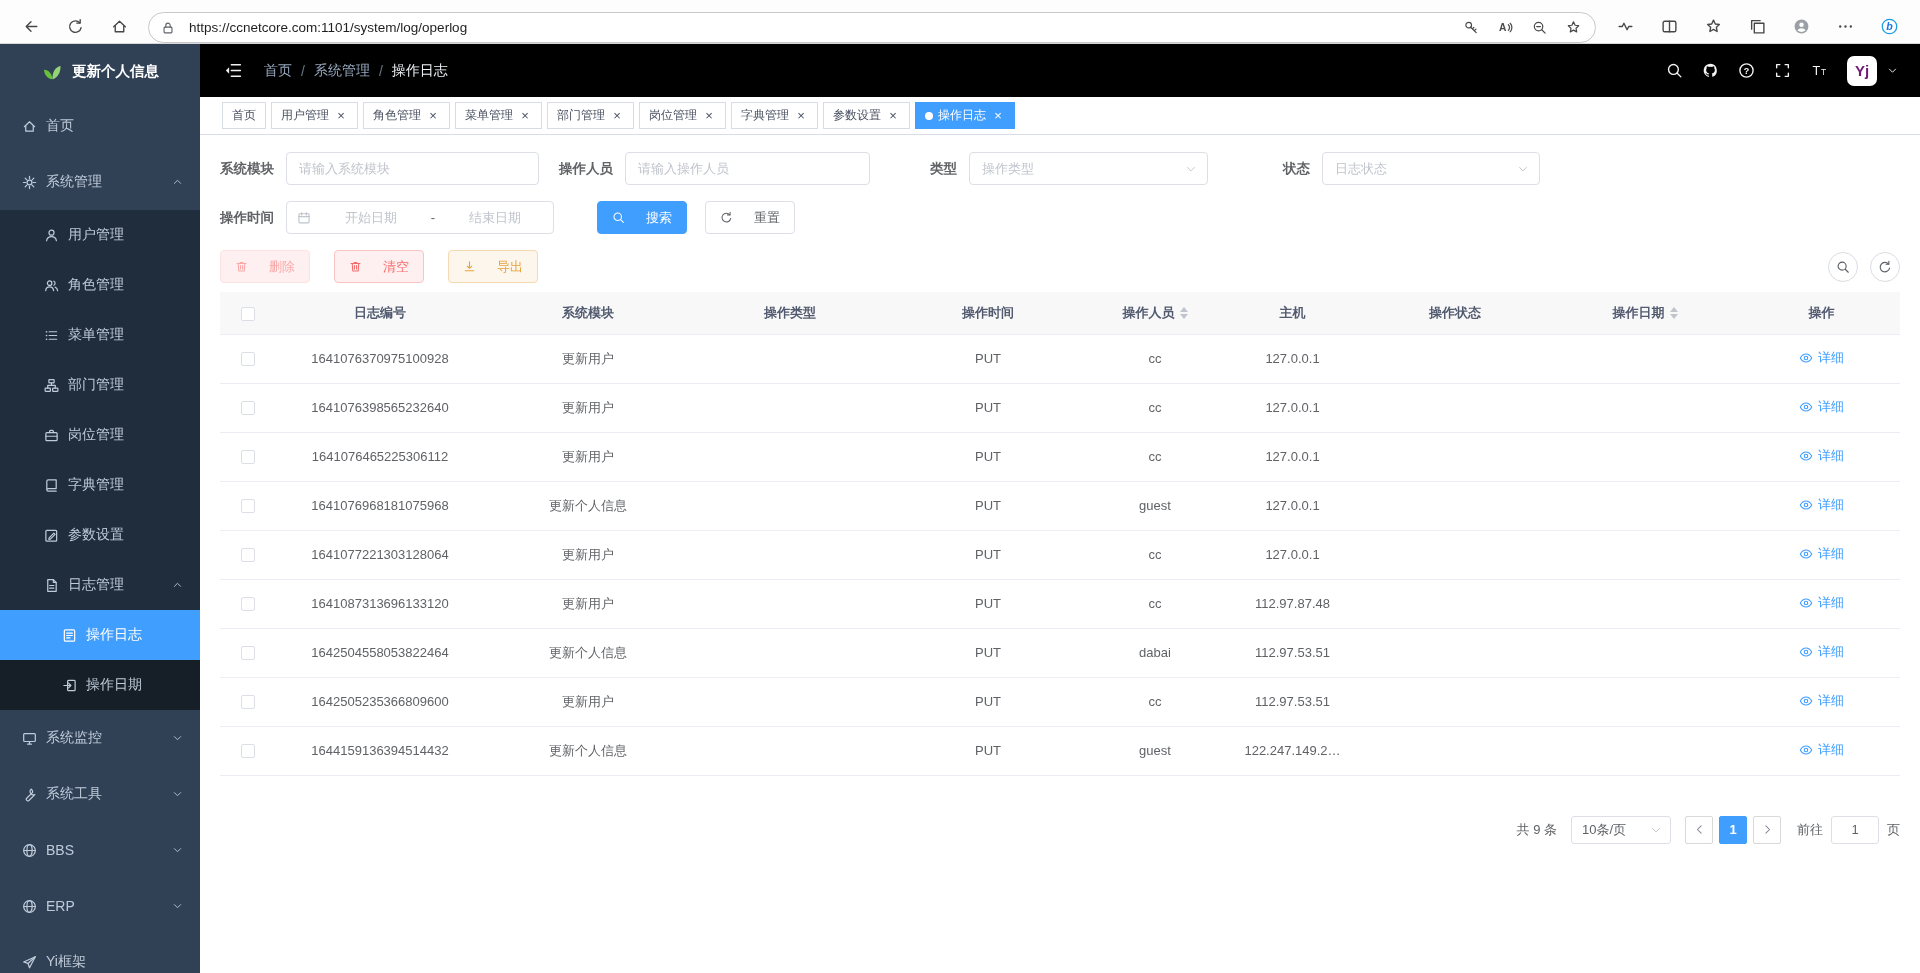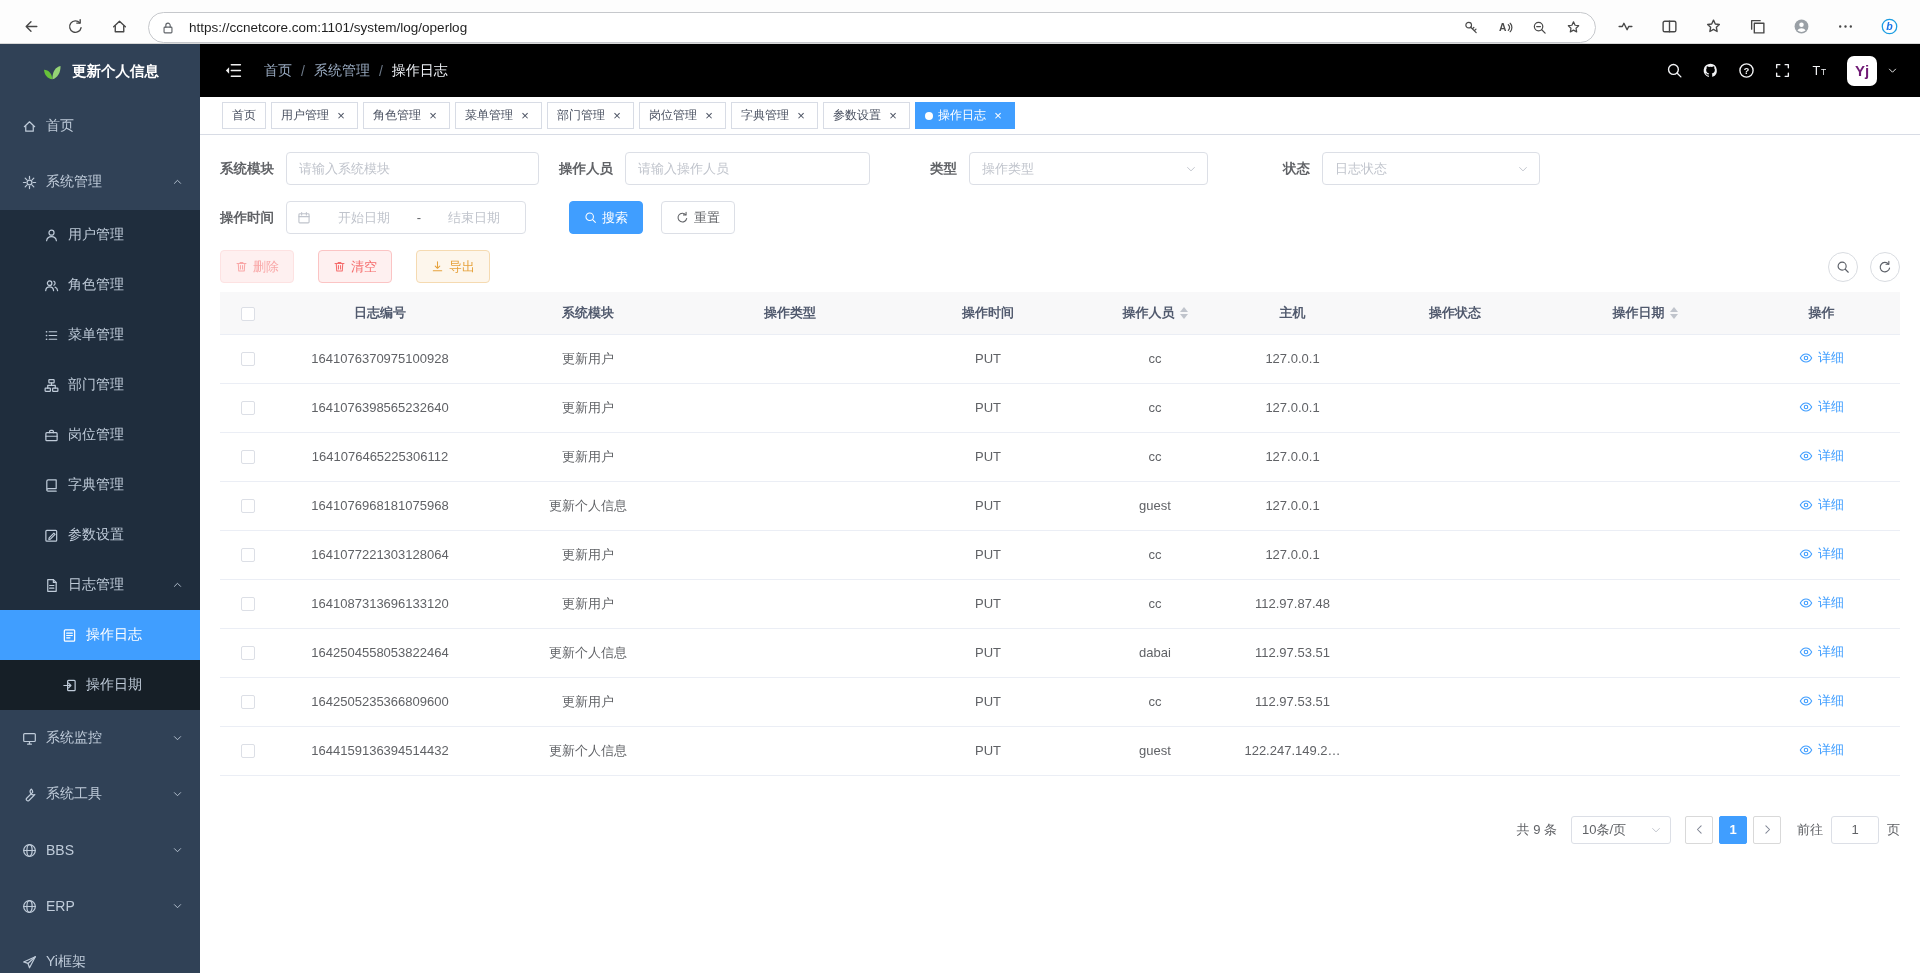--- a/index.html
+++ b/index.html
@@ -81,29 +81,29 @@
   color:#606266;outline:none;background:#fff}
 .inp::placeholder{color:#c0c4cc}
 .w-module{width:253px}.w-operator{width:245px}
 .select{height:33px;border:1px solid #dcdfe6;border-radius:4px;background:#fff;display:flex;
   align-items:center;padding:0 10px 0 12px;cursor:pointer}
 .w-type{width:239px}.w-status{width:218px}
 .sel-ph{flex:1;color:#c0c4cc;font-size:13px;white-space:nowrap}
 .sel-val{flex:1;color:#606266;font-size:13px;white-space:nowrap}
 .sel-caret{color:#c0c4cc;display:flex}
 .sel-caret svg{width:12px;height:12px}
-.daterange{width:240px;height:33px;border:1px solid #dcdfe6;border-radius:4px;background:#fff;
+.daterange{width:268px;height:33px;border:1px solid #dcdfe6;border-radius:4px;background:#fff;
   display:flex;align-items:center;padding:0 10px;gap:12px;cursor:pointer}
 .dr-ic{color:#c0c4cc;display:flex}
 .dr-ic svg{width:14px;height:14px}
 .dr-ph{color:#c0c4cc;font-size:13px;flex:1;text-align:center;white-space:nowrap}
 .dr-sep{color:#606266;font-size:13px}
 
 .btn{height:33px;border-radius:4px;font-size:13px;padding:0 14px;display:inline-flex;align-items:center;
-  gap:5px;border:1px solid #dcdfe6;background:#fff;color:#606266;cursor:pointer}
+  gap:21px;border:1px solid #dcdfe6;background:#fff;color:#606266;cursor:pointer}
 .btn-ic{display:flex}
 .btn-ic svg{width:13px;height:13px}
 .btn-primary{background:var(--accent,#409eff);border-color:var(--accent,#409eff);color:#fff}
 .btn-danger-light{background:#fef0f0;border-color:#fde2e2;color:#f9a7a7;cursor:not-allowed}
 .btn-danger-plain{background:#fef0f0;border-color:#fbc4c4;color:var(--danger,#f56c6c)}
 .btn-warning-plain{background:#fdf6ec;border-color:#f5dab1;color:var(--warning,#e6a23c)}
 
 .action-row{display:flex;align-items:center;margin-bottom:9px}
 .action-row .btn{margin-right:24px}
 .right-tools{margin-left:auto;display:flex;gap:12px}

